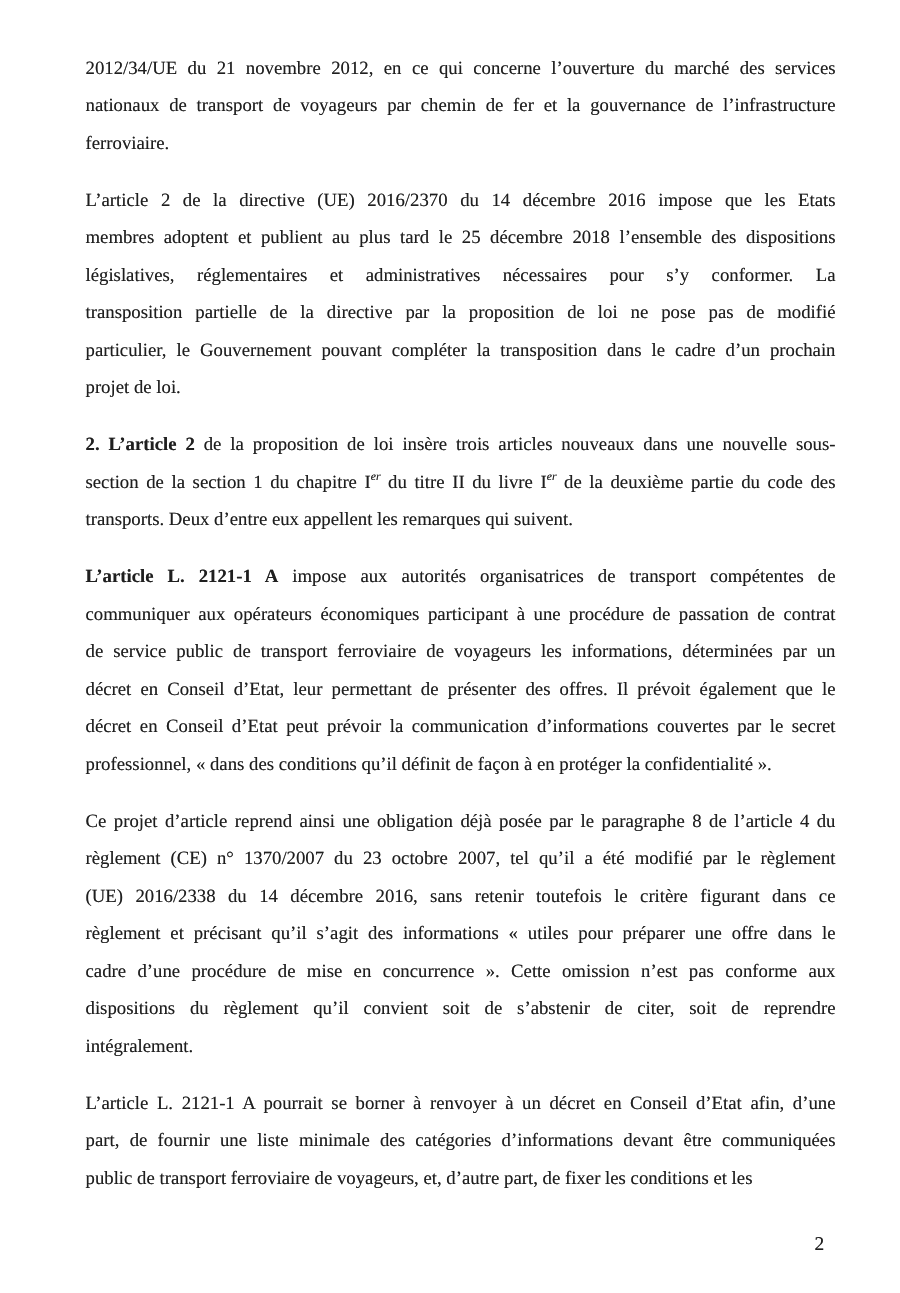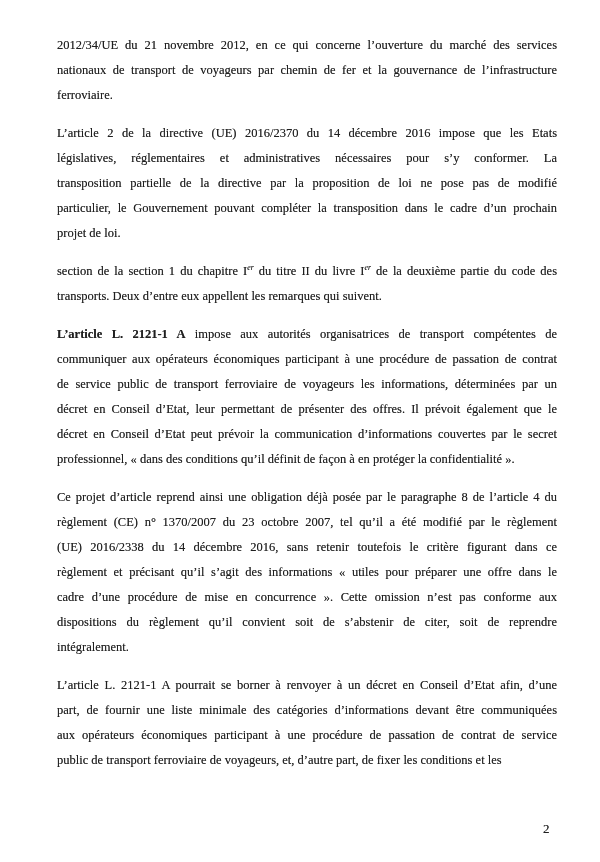--- a/index.html
+++ b/index.html
@@ -57,26 +57,28 @@
 
 <div class="page">
   <div class="text-block">
     <div class="paragraph">
         <div class="line"><span>2012/34/UE du 21 novembre 2012, en ce qui concerne l’ouverture du marché des services</span></div>
         <div class="line"><span>nationaux de transport de voyageurs par chemin de fer et la gouvernance de l’infrastructure</span></div>
         <div class="line last"><span>ferroviaire.</span></div>
       </div>
     <div class="paragraph">
         <div class="line"><span>L’article 2 de la directive (UE) 2016/2370 du 14 décembre 2016 impose que les Etats</span></div>
+        <div class="line"><span>membres adoptent et publient au plus tard le 25 décembre 2018 l’ensemble des dispositions</span></div>
         <div class="line"><span>législatives, réglementaires et administratives nécessaires pour s’y conformer. La</span></div>
         <div class="line"><span>transposition partielle de la directive par la proposition de loi ne pose pas de modifié</span></div>
         <div class="line"><span>particulier, le Gouvernement pouvant compléter la transposition dans le cadre d’un prochain</span></div>
         <div class="line last"><span>projet de loi.</span></div>
       </div>
     <div class="paragraph">
+        <div class="line"><span class="b">2. L’article 2</span><span> de la proposition de loi insère trois articles nouveaux dans une nouvelle sous-</span></div>
         <div class="line"><span>section de la section 1 du chapitre I</span><sup>er</sup><span> du titre II du livre I</span><sup>er</sup><span> de la deuxième partie du code des</span></div>
         <div class="line last"><span>transports. Deux d’entre eux appellent les remarques qui suivent.</span></div>
       </div>
     <div class="paragraph">
         <div class="line"><span class="b">L’article L. 2121-1 A</span><span> impose aux autorités organisatrices de transport compétentes de</span></div>
         <div class="line"><span>communiquer aux opérateurs économiques participant à une procédure de passation de contrat</span></div>
         <div class="line"><span>de service public de transport ferroviaire de voyageurs les informations, déterminées par un</span></div>
         <div class="line"><span>décret en Conseil d’Etat, leur permettant de présenter des offres. Il prévoit également que le</span></div>
         <div class="line"><span>décret en Conseil d’Etat peut prévoir la communication d’informations couvertes par le secret</span></div>
         <div class="line last"><span>professionnel, « </span><span class="i">dans des conditions qu’il définit de façon à en protéger la confidentialité</span><span> ».</span></div>
@@ -86,18 +88,17 @@
         <div class="line"><span>règlement (CE) n° 1370/2007 du 23 octobre 2007, tel qu’il a été modifié par le règlement</span></div>
         <div class="line"><span>(UE) 2016/2338 du 14 décembre 2016, sans retenir toutefois le critère figurant dans ce</span></div>
         <div class="line"><span>règlement et précisant qu’il s’agit des informations « </span><span class="i">utiles pour préparer une offre dans le</span></div>
         <div class="line"><span class="i">cadre d’une procédure de mise en concurrence</span><span> ». Cette omission n’est pas conforme aux</span></div>
         <div class="line"><span>dispositions du règlement qu’il convient soit de s’abstenir de citer, soit de reprendre</span></div>
         <div class="line last"><span>intégralement.</span></div>
       </div>
     <div class="paragraph">
         <div class="line"><span>L’article L. 2121-1 A pourrait se borner à renvoyer à un décret en Conseil d’Etat afin, d’une</span></div>
         <div class="line"><span>part, de fournir une liste minimale des catégories d’informations devant être communiquées</span></div>
-        <div class="line"><span>aux opérateurs économiques participant à une procédure de passation de contrat de service</span></div>
         <div class="line last"><span>public de transport ferroviaire de voyageurs, et, d’autre part, de fixer les conditions et les</span></div>
       </div>
   </div>
   <div class="page-number">2</div>
 </div>
 
 </body></html>

